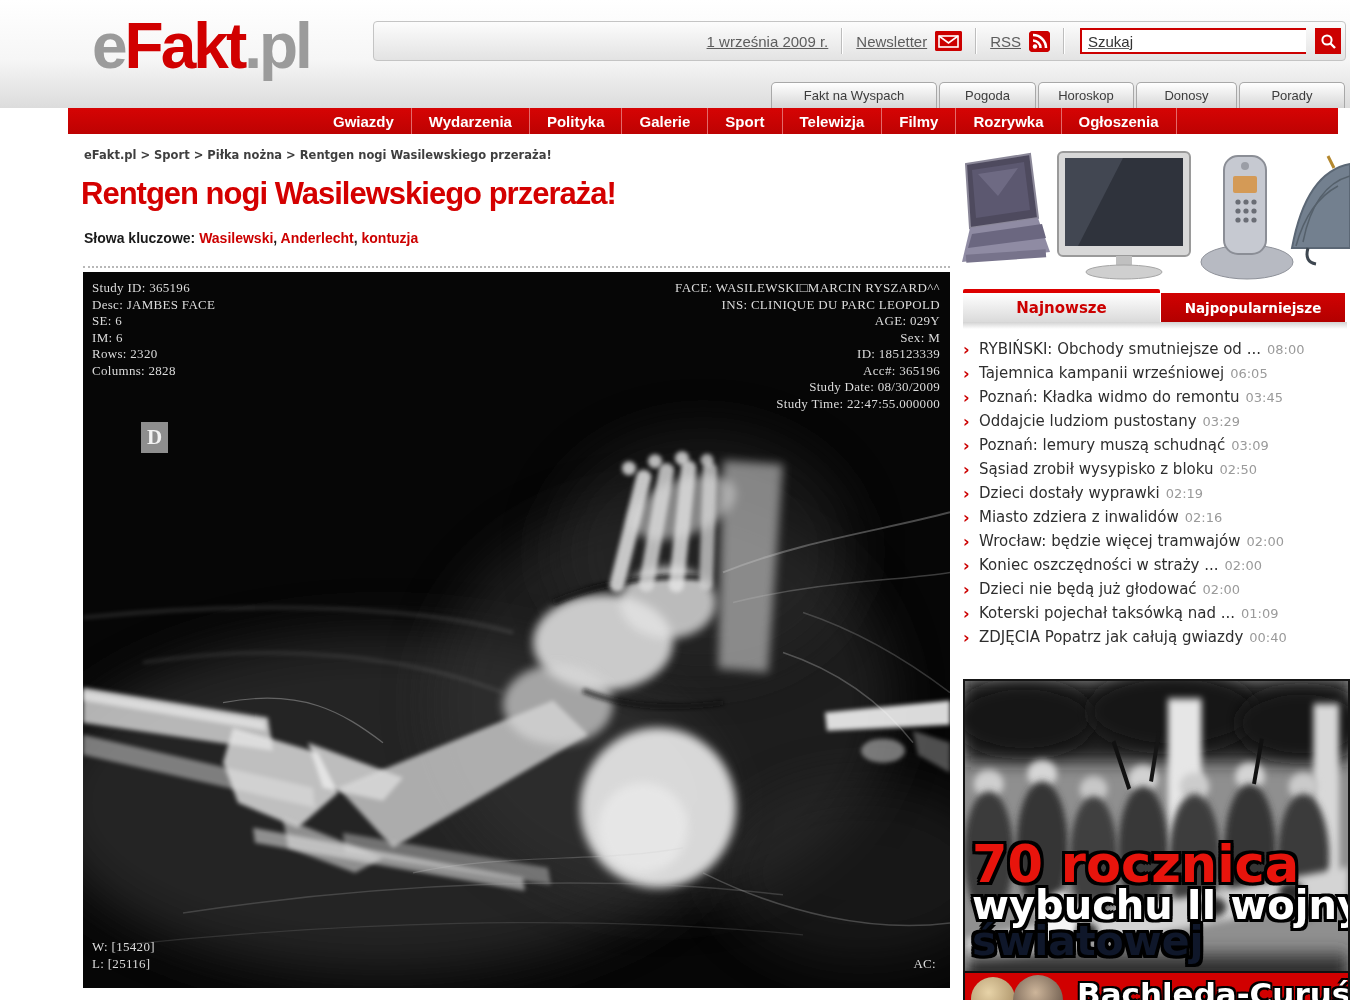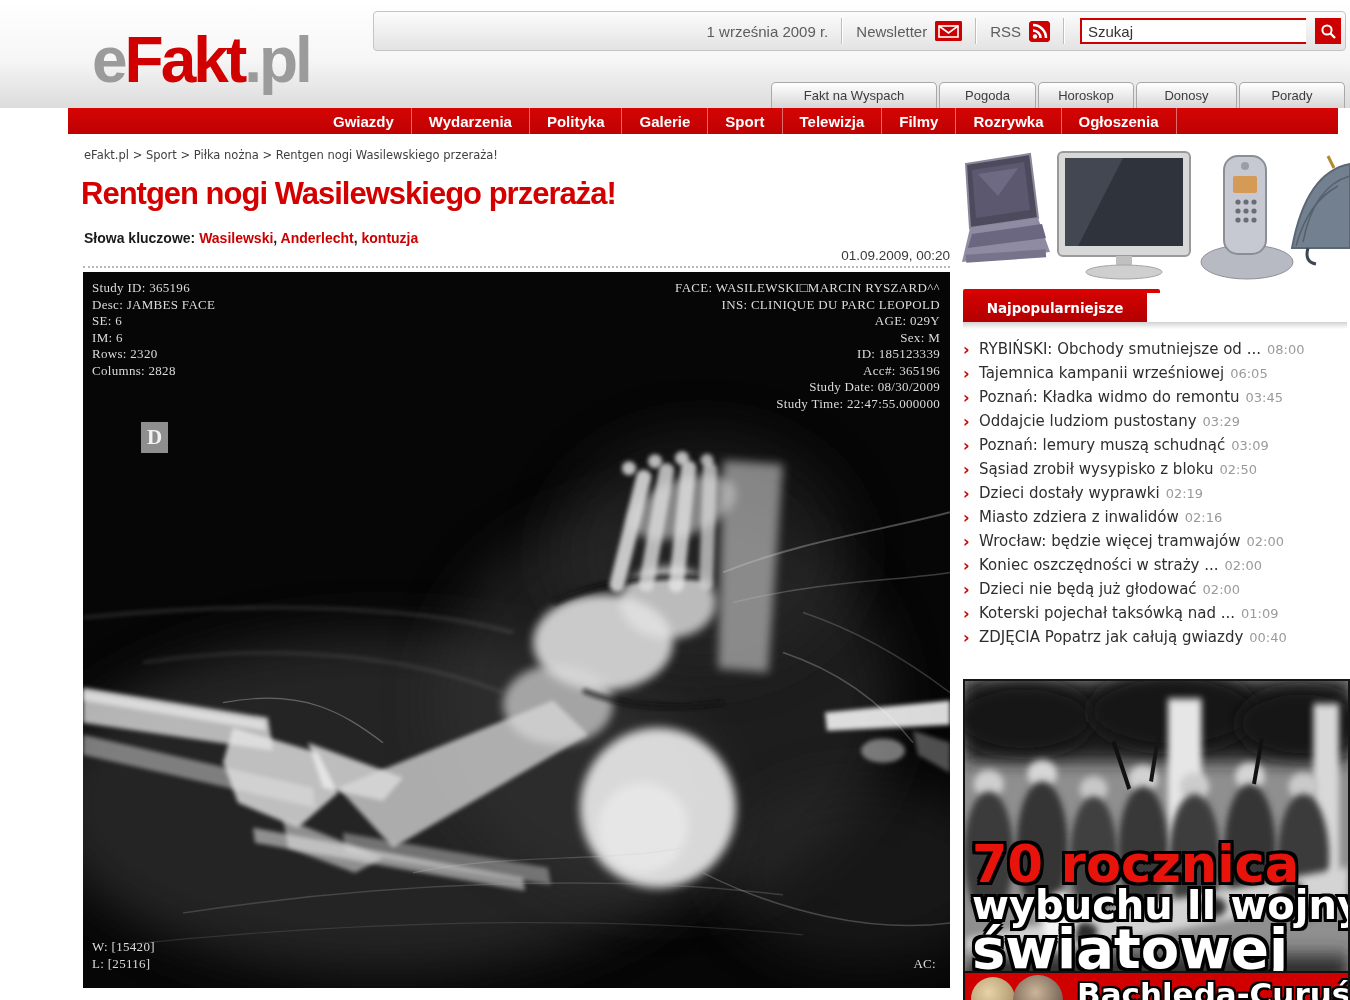--- a/index.html
+++ b/index.html
@@ -1,47 +1,47 @@
 <!DOCTYPE html>
 <html><head>
 <meta charset="utf-8">
 <style>
   html,body{margin:0;padding:0;background:#fff;}
   .page{position:relative;width:1350px;height:1000px;overflow:hidden;background:#fff;
         font-family:"Liberation Sans","DejaVu Sans",sans-serif;}
   
   .header-bg{position:absolute;left:0;top:0;width:1350px;height:108px;
              background:linear-gradient(#ffffff 0%,#f6f6f6 55%,#dcdcdc 100%);}
-  .logo{position:absolute;left:92px;top:20px;font-size:64px;font-weight:bold;letter-spacing:-3px;line-height:80px;}
+  .logo{position:absolute;left:92px;top:6px;font-size:64px;font-weight:bold;letter-spacing:-3px;line-height:80px;}
   .logo .lg-gray{color:#9b9b9b;}
   .logo .lg-red{color:#d10000;}
-  .hdr-box{position:absolute;left:373px;top:11px;width:971px;height:38px;border:1px solid #c4c4c4;border-radius:4px;
+  .hdr-box{position:absolute;left:373px;top:21px;width:971px;height:38px;border:1px solid #c4c4c4;border-radius:4px;
            background:linear-gradient(#fcfcfc,#e3e3e3);display:flex;align-items:center;justify-content:flex-end;
-           font-size:15px;color:#5d5d5d;}
+           font-size:15px;color:#5d5d5d;text-decoration:underline;}
   .hdr-sep{width:1px;height:26px;background:#bdbdbd;border-right:1px solid #fff;margin:0 13px;}
   .hdr-item{display:flex;align-items:center;gap:8px;white-space:nowrap;}
   .icon-badge{display:inline-flex;align-items:center;justify-content:center;background:#cc0000;border-radius:2px;}
   .search-wrap{display:flex;align-items:center;margin-left:2px;margin-right:4px;gap:9px;}
   .search-input{width:212px;height:22px;border:2px solid #cc0000;border-right:none;padding:0 6px;font-size:15px;
                 color:#333;font-family:inherit;background:#fff;outline:none;}
   .search-btn{width:26px;height:26px;background:#cc0000;border:none;display:flex;align-items:center;justify-content:center;cursor:pointer;}
   
   .top-tabs{position:absolute;left:771px;top:82px;height:26px;display:flex;gap:2px;}
   .top-tab{box-sizing:border-box;height:26px;display:flex;align-items:center;justify-content:center;
            background:linear-gradient(#ffffff,#d6d6d6);border:1px solid #a8a8a8;border-bottom:none;
            border-radius:5px 5px 0 0;font-size:13px;color:#3c3c3c;text-decoration:none;cursor:pointer;}
   .tt0{width:166px}.tt1{width:97px}.tt2{width:96px}.tt3{width:101px}.tt4{width:106px}
   
   .main-nav{position:absolute;left:68px;top:108px;width:1270px;height:26px;display:flex;align-items:stretch;
             background:linear-gradient(#d60404,#bd0202);}
   .nav-spacer{width:248px;}
   .nav-item{display:flex;align-items:center;padding:0 17px;color:#fff;font-size:15px;font-weight:bold;
             text-decoration:none;border-left:1px solid #e36a6a;cursor:pointer;}
   
-  .breadcrumb{position:absolute;left:84px;top:148px;font-family:"DejaVu Sans",sans-serif;font-size:11.5px;color:#3f3f3f;cursor:pointer;}
+  .breadcrumb{position:absolute;left:84px;top:148px;font-family:"DejaVu Sans",sans-serif;font-size:11.5px;color:#3f3f3f;cursor:pointer;font-weight:bold;}
   .article-title{position:absolute;left:81px;top:176px;font-size:31px;font-weight:bold;letter-spacing:-1px;color:#d40000;}
   .keywords{position:absolute;left:84px;top:230px;font-size:14px;color:#1a1a1a;font-weight:bold;}
   .keywords a{color:#cc0000;text-decoration:none;cursor:pointer;}
   .pub-date{position:absolute;left:83px;top:248px;width:867px;text-align:right;font-size:13.5px;color:#3a3a3a;}
   .dotline{position:absolute;left:83px;top:266px;width:867px;border-top:2px dotted #b8b8b8;}
   
   .xray{position:absolute;left:83px;top:272px;width:867px;height:716px;background:#060606;overflow:hidden;}
   .xray svg{position:absolute;left:0;top:0;width:100%;height:100%;}
   .xray-text{position:absolute;font-family:"Liberation Serif","DejaVu Serif",serif;font-size:13px;
              line-height:16.5px;color:#dcdcdc;letter-spacing:.3px;}
@@ -70,21 +70,21 @@
   
   .war-banner{position:absolute;left:963px;top:679px;width:387px;height:362px;background:#777;
               border:2px solid #161616;box-sizing:border-box;overflow:hidden;}
   .war-banner svg{position:absolute;left:0;top:0;width:100%;height:100%;}
   .wb-text{position:absolute;left:7px;font-family:"DejaVu Sans",sans-serif;font-weight:bold;line-height:1;
            white-space:nowrap;
            text-shadow:-3px -3px 0 #000,3px -3px 0 #000,-3px 3px 0 #000,3px 3px 0 #000,
                        0 -3px 0 #000,0 3px 0 #000,-3px 0 0 #000,3px 0 0 #000;}
   .wb-l1{top:158px;font-size:51px;color:#e8140c;}
   .wb-l2{top:204px;font-size:40px;color:#ffffff;}
-  .wb-l3{top:240px;font-size:56px;color:#ffffff;}
+  .wb-l3{top:240px;font-size:41px;color:#0f172a;}
   
   .bot-banner{position:absolute;left:963px;top:971px;width:387px;height:42px;background:#d10000;
               border:2px solid #111;box-sizing:border-box;overflow:hidden;cursor:pointer;}
   .bb-face{position:absolute;border-radius:50%;}
   .bb-f1{left:6px;top:4px;width:44px;height:44px;background:radial-gradient(circle at 40% 35%,#e7d3a8,#9a7f55);}
   .bb-f2{left:48px;top:2px;width:50px;height:50px;background:radial-gradient(circle at 45% 35%,#cdb59a,#4a3b32);}
   .bb-text{position:absolute;left:112px;top:3px;font-family:"DejaVu Sans",sans-serif;font-weight:bold;
            font-size:31px;color:#fff;white-space:nowrap;
            text-shadow:-2px -2px 0 #000,2px -2px 0 #000,-2px 2px 0 #000,2px 2px 0 #000;}
 </style>
@@ -160,21 +160,20 @@
   </nav>
 
   <div class="breadcrumb">eFakt.pl &gt; Sport &gt; Piłka nożna &gt; Rentgen nogi Wasilewskiego przeraża!</div>
   <h1 class="article-title" style="margin:0;">Rentgen nogi Wasilewskiego przeraża!</h1>
   <div class="keywords">
     <span>Słowa kluczowe:</span>
     <a>Wasilewski</a><span>, </span>
     <a>Anderlecht</a><span>, </span>
     <a>kontuzja</a>
   </div>
-  <div class="pub-date">01.09.2009, 00:20</div>
   <div class="dotline"></div>
 
   <div class="xray">
     <svg viewBox="0 0 867 715" preserveAspectRatio="none">
       <defs>
         <filter id="b2" x="-30%" y="-30%" width="160%" height="160%">
             <feGaussianBlur stdDeviation="2"></feGaussianBlur>
           </filter>
         <filter id="b5" x="-40%" y="-40%" width="180%" height="180%">
             <feGaussianBlur stdDeviation="5"></feGaussianBlur>
@@ -298,20 +297,21 @@
         <path d="M345,96 Q356,40 392,30" fill="none" stroke="#55606b" stroke-width="1.5"></path>
         <path d="M338,100 Q350,56 380,40" fill="none" stroke="#55606b" stroke-width="1.5"></path>
         <line x1="376" y1="22" x2="370" y2="10" stroke="#b4882f" stroke-width="3"></line>
         <path d="M350,102 q-4,14 8,16" fill="none" stroke="#3e4750" stroke-width="3"></path>
       </g>
     </svg>
   </div>
 
   <div class="side-activebar"></div>
   <div class="side-tabs">
+    <a class="side-tab active">Najnowsze</a>
     <a class="side-tab redtab">Najpopularniejsze</a>
   </div>
   <div class="side-tab-strip"></div>
 
   <ul class="news-list">
     <li class="news-item">
       <span class="news-arrow">›</span>
       <span>RYBIŃSKI: Obchody smutniejsze od</span>
       <span class="news-tail"><span>...</span><span class="news-time">08:00</span></span>
     </li>

